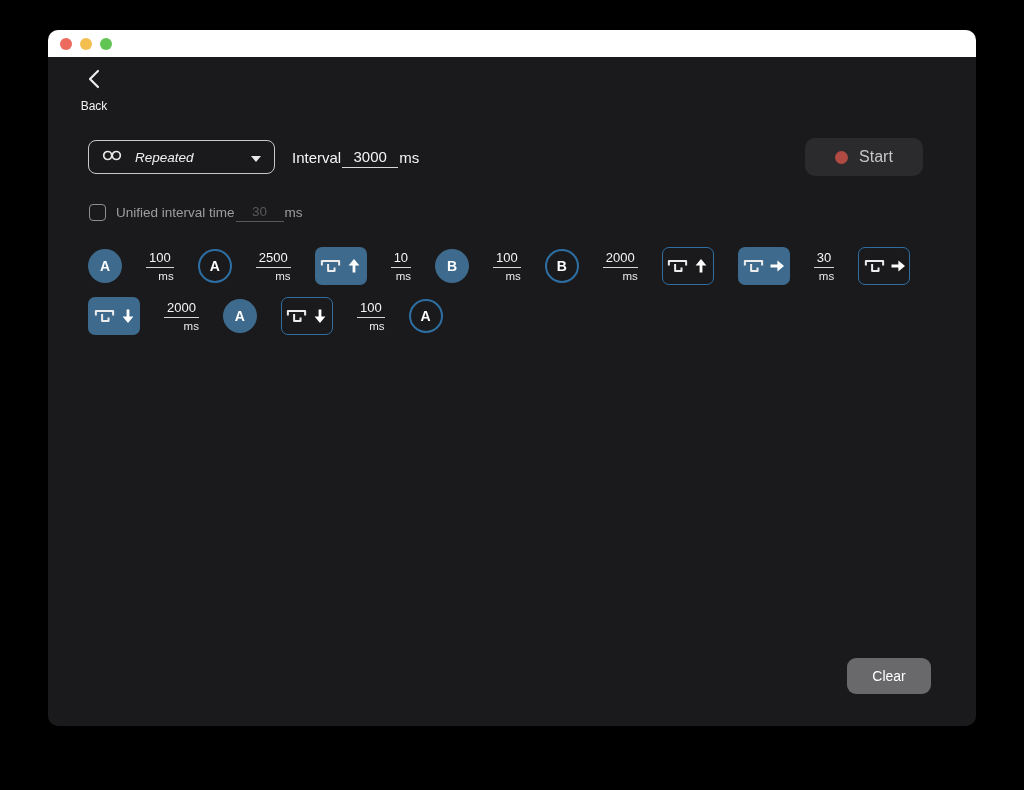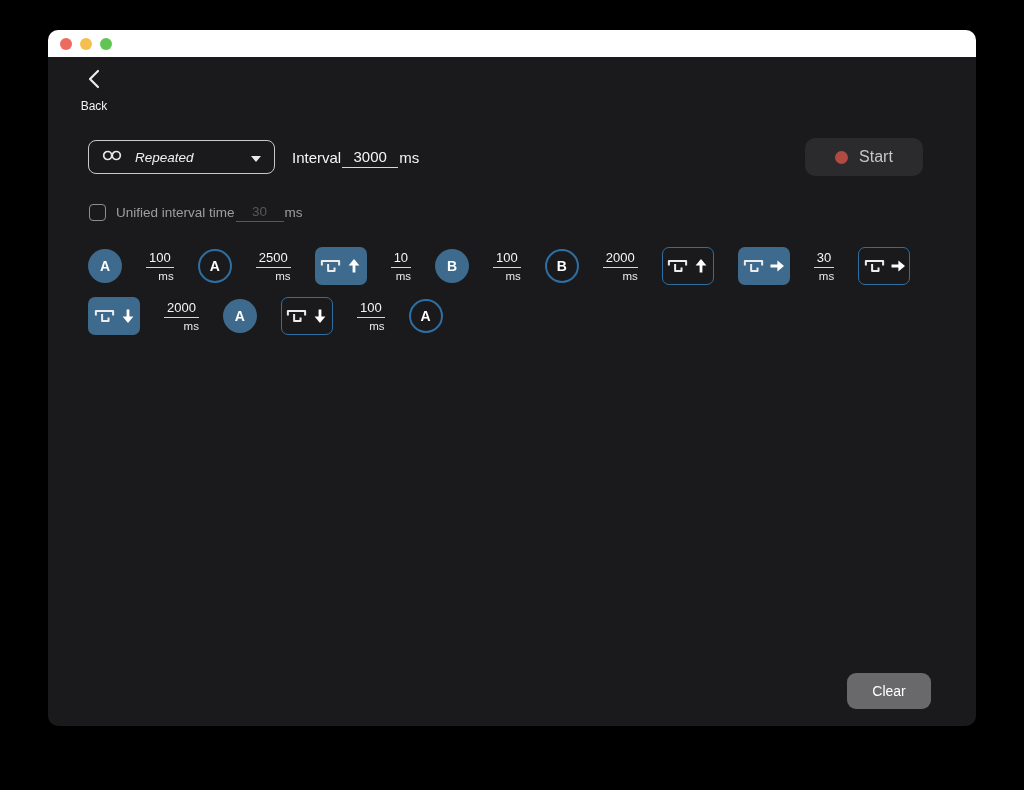--- a/index.html
+++ b/index.html
@@ -54,21 +54,21 @@
   .seq-rect { width:52px; height:38px; border-radius:7px; display:flex; align-items:center; justify-content:center; gap:4px; cursor:pointer; }
   .seq-rect.filled { background:var(--accent,#3e6b8d); }
   .seq-rect.outlined { border:1.5px solid var(--outline-blue,#2e6fa3); }
   .seq-interval { text-align:right; cursor:pointer; }
   .seq-interval .num { font-size:13px; color:#f5f5f5; padding:0 3px 2px; border-bottom:1px solid #d6d6d6; }
   .seq-interval .unit { font-size:11.5px; color:#eaeaea; padding-top:2px; }
   .rot-right { transform:rotate(90deg); }
   .rot-down { transform:rotate(180deg); }
 
   
-  .footer { position:absolute; right:45px; bottom:17px; display:flex; gap:20px;padding-left:48px; }
+  .footer { position:absolute; right:45px; bottom:32px; display:flex; gap:20px;padding-left:48px; }
   .btn { background:var(--footer-btn,#69686b); border:none; border-radius:9px; height:36px;
          color:#fff; font-size:14px; font-family:inherit; cursor:pointer; }
   .btn.clear { width:84px; }
   .btn.save { width:164px; }
 </style>
 </head>
 <body>
 
 <div class="window">
 

